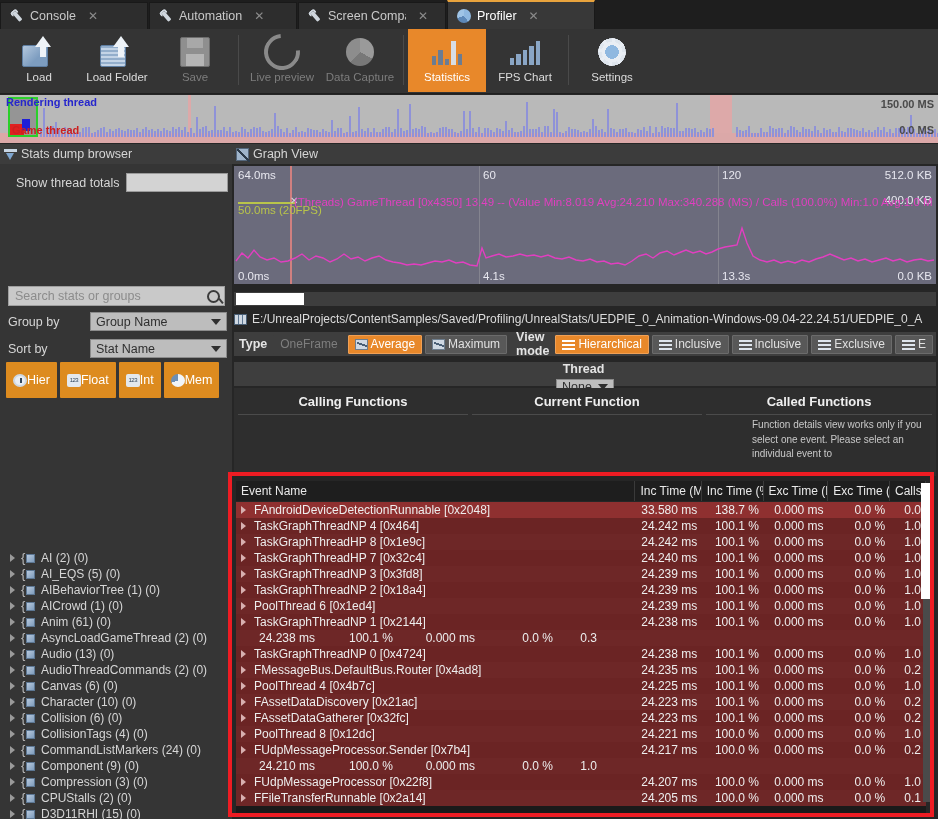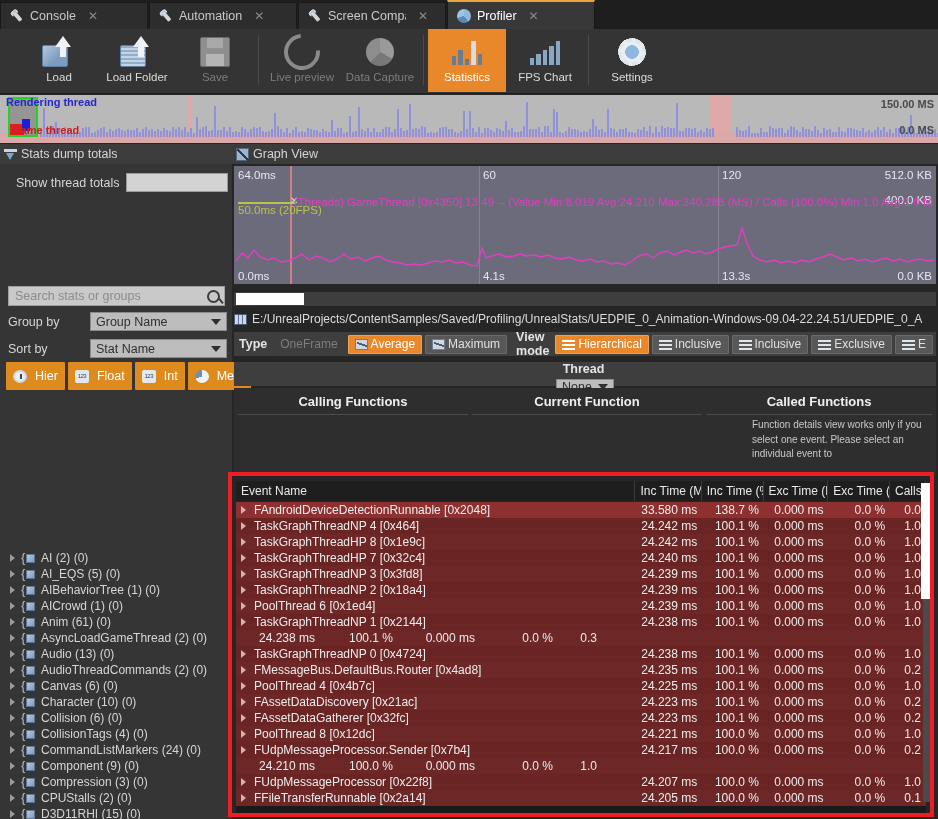--- a/index.html
+++ b/index.html
@@ -22,21 +22,21 @@
   .wrench:before{content:"";position:absolute;left:5px;top:2px;width:4px;height:11px;background:#cfd6dd;border-radius:1px;}
   .wrench:after{content:"";position:absolute;left:3px;top:0px;width:8px;height:6px;border:2px solid #cfd6dd;border-radius:50%;border-bottom-color:transparent;box-sizing:border-box;}
   .pie-ico{border-radius:50%;background:conic-gradient(#8fb8e0 0 40%,#5d88b8 40% 70%,#9fc4e6 70% 100%);}
   .tab .tclose{margin-left:6px;color:#8c8c8c;font-size:12px;line-height:1;}
   .tab-label{white-space:nowrap;overflow:hidden;}
   .tab.t3{width:118px;}
   .tab.t3 .tab-label{width:78px;}
 
   
   .toolbar{position:absolute;left:0;top:29px;width:938px;height:65px;background:#343434;
-           border-bottom:1px solid #202020;display:flex;align-items:flex-start;padding-left:20px;box-sizing:border-box;}
+           border-bottom:1px solid #202020;display:flex;align-items:flex-start;padding-left:0;box-sizing:border-box;}
   .tbtn{width:78px;height:63px;display:flex;flex-direction:column;align-items:center;justify-content:flex-start;
         padding-top:6px;box-sizing:border-box;color:#dcdcdc;font-size:11.5px;}
   .tbtn.dim{color:#7d7d7d;}
   .tbtn.sel{background:#e8882a;color:#fff;}
   .tbtn .glyph{width:40px;height:34px;display:flex;align-items:center;justify-content:center;margin-bottom:2px;}
   .tbtn .cap{white-space:nowrap;}
   .tsep{width:1px;height:50px;background:#4a4a4a;margin:6px 4px 0 4px;}
 
   
   .ic-load{width:34px;height:30px;position:relative;}
@@ -105,21 +105,21 @@
   .srch-ico{width:13px;height:13px;border:2px solid #3b3b3b;border-radius:50%;position:relative;flex:none;box-sizing:border-box;}
   .srch-ico:after{content:"";position:absolute;right:-4px;bottom:-3px;width:2px;height:6px;background:#3b3b3b;transform:rotate(-40deg);}
 
   .cmbrow{position:absolute;left:8px;display:flex;align-items:center;}
   .cmbrow .lab{width:82px;font-size:12.5px;color:#d6d6d6;}
   .cmb{width:137px;height:19px;background:#bdbdbd;border:1px solid #8b8b8b;box-sizing:border-box;
        display:flex;align-items:center;justify-content:space-between;padding:0 5px;color:#2f2f2f;font-size:12.5px;}
   .cmb .ar{width:0;height:0;border-left:5px solid transparent;border-right:5px solid transparent;border-top:6px solid #2f2f2f;}
 
   .typebtns{position:absolute;left:6px;top:360px;display:flex;gap:3px;}
-  .tybtn{height:28px;background:#dd8b1f;color:#fff;font-size:12.5px;display:flex;align-items:center;gap:8px;padding:0 7px;box-sizing:border-box;border-radius:1px;}
+  .tybtn{height:36px;background:#dd8b1f;color:#fff;font-size:12.5px;display:flex;align-items:center;gap:0;padding:0 7px;box-sizing:border-box;border-radius:1px;}
   .ty-ico{width:14px;height:13px;flex:none;position:relative;}
   .ty-hier{border-radius:50%;background:#e9eef4;border:2px solid #cfd8e2;box-sizing:border-box;}
   .ty-hier:after{content:"";position:absolute;left:5px;top:2px;width:1.5px;height:5px;background:#33485e;}
   .ty-num{background:#e3e8ee;color:#33485e;font-size:6px;display:flex;align-items:center;justify-content:center;border-radius:2px;letter-spacing:-0.5px;}
   .ty-mem{border-radius:50%;background:conic-gradient(#f0f4f8 0 70%, #6d8fb5 70% 100%);}
 
   .treewrap{position:absolute;left:0;top:386px;width:232px;height:424px;overflow:hidden;background:#353535;}
   .trow{height:16px;display:flex;align-items:center;gap:5px;padding-left:8px;font-size:12px;color:#d6d6d6;white-space:nowrap;}
   .tw{width:8px;flex:none;display:flex;align-items:center;justify-content:center;}
   .tw:after{content:"";width:0;height:0;border-top:4px solid transparent;border-bottom:4px solid transparent;border-left:5px solid #9a9a9a;}
@@ -593,21 +593,21 @@
         <div class="bb"></div>
     </div>
     <div class="mg-lbl render">Rendering thread</div>
     <div class="mg-lbl game">Game thread</div>
     <div class="mg-right" style="top:3px">150.00 MS</div>
     <div class="mg-right" style="top:29px">0.0 MS</div>
   </div>
 
   <div class="ph left">
     <span class="ph-ico down"></span>
-    <span>Stats dump totals</span>
+    <span>Stats dump browser</span>
   </div>
   <div class="ph right">
     <span class="ph-ico chk"></span>
     <span>Graph View</span>
   </div>
 
   <div class="sidebar">
     <div class="thread-totals">
       <span class="lab">Show thread totals</span>
       <span class="tt-box"></span>

